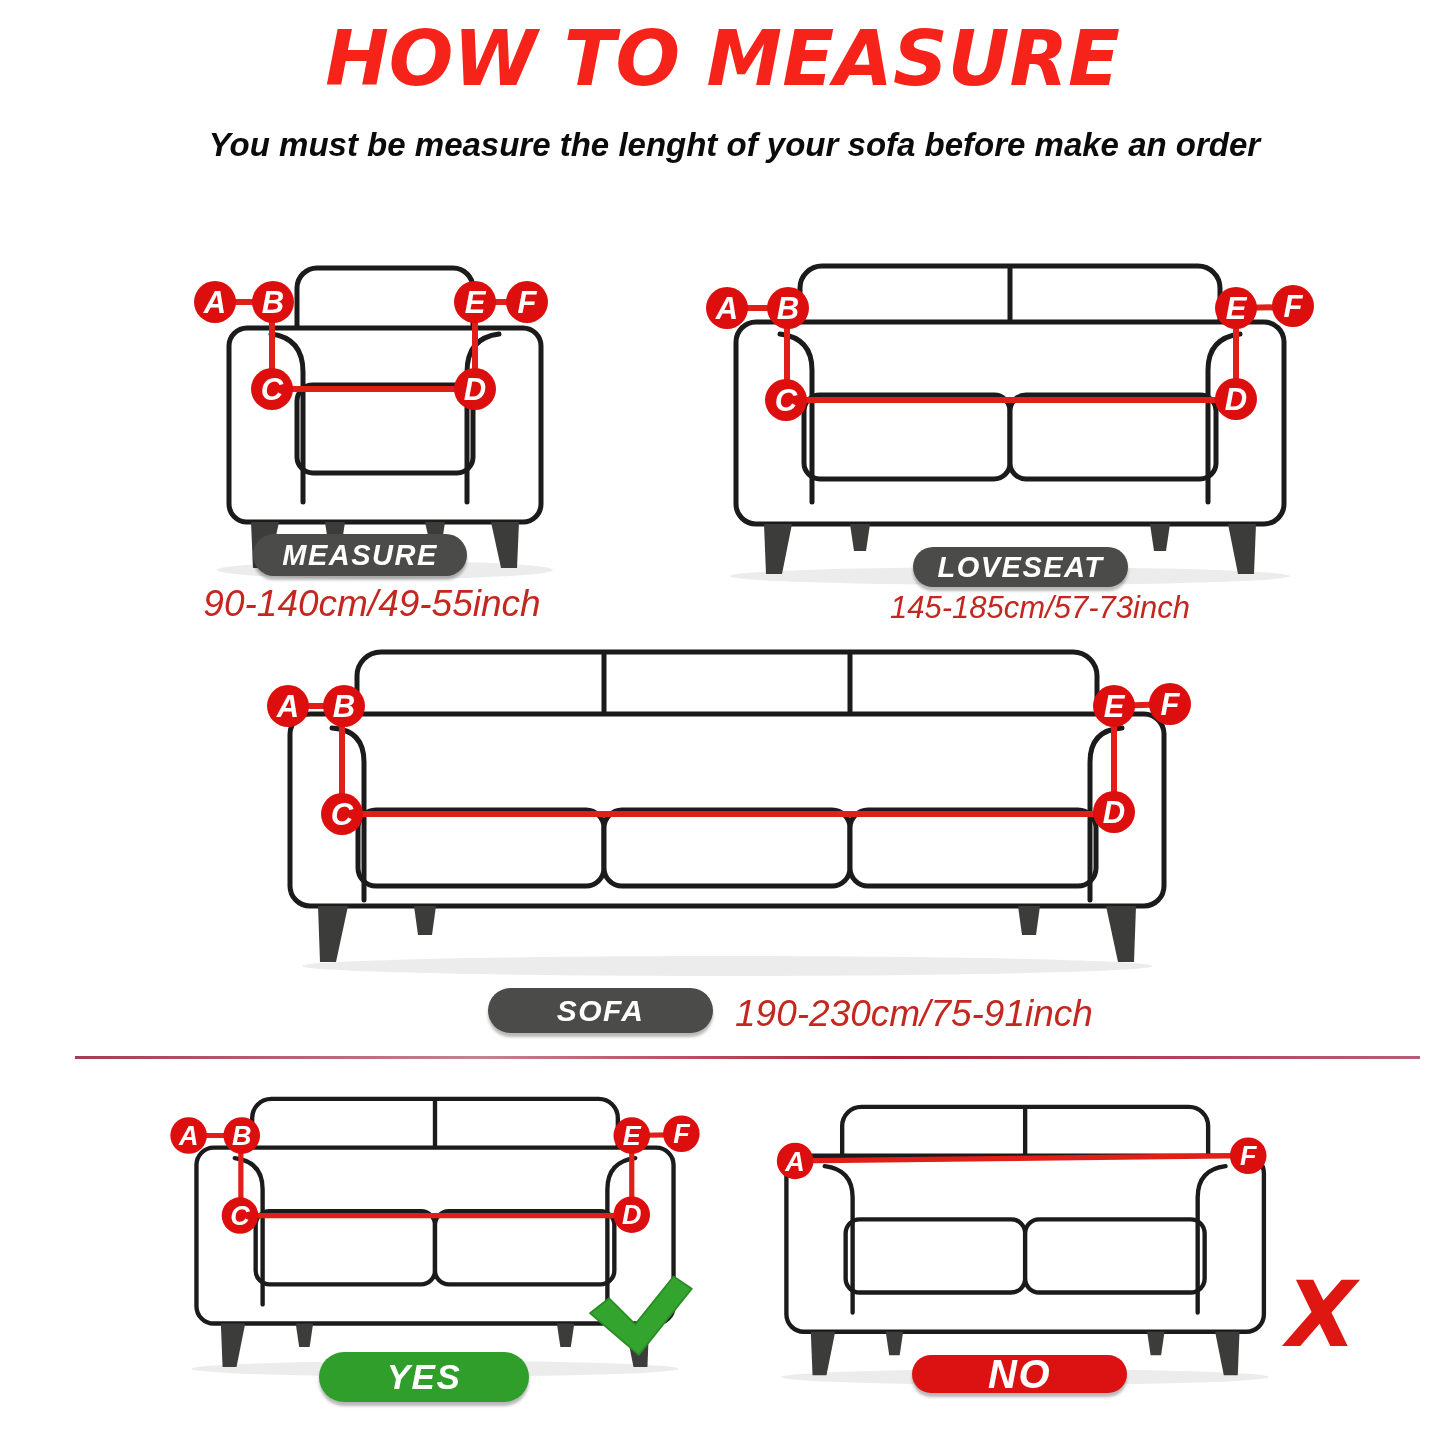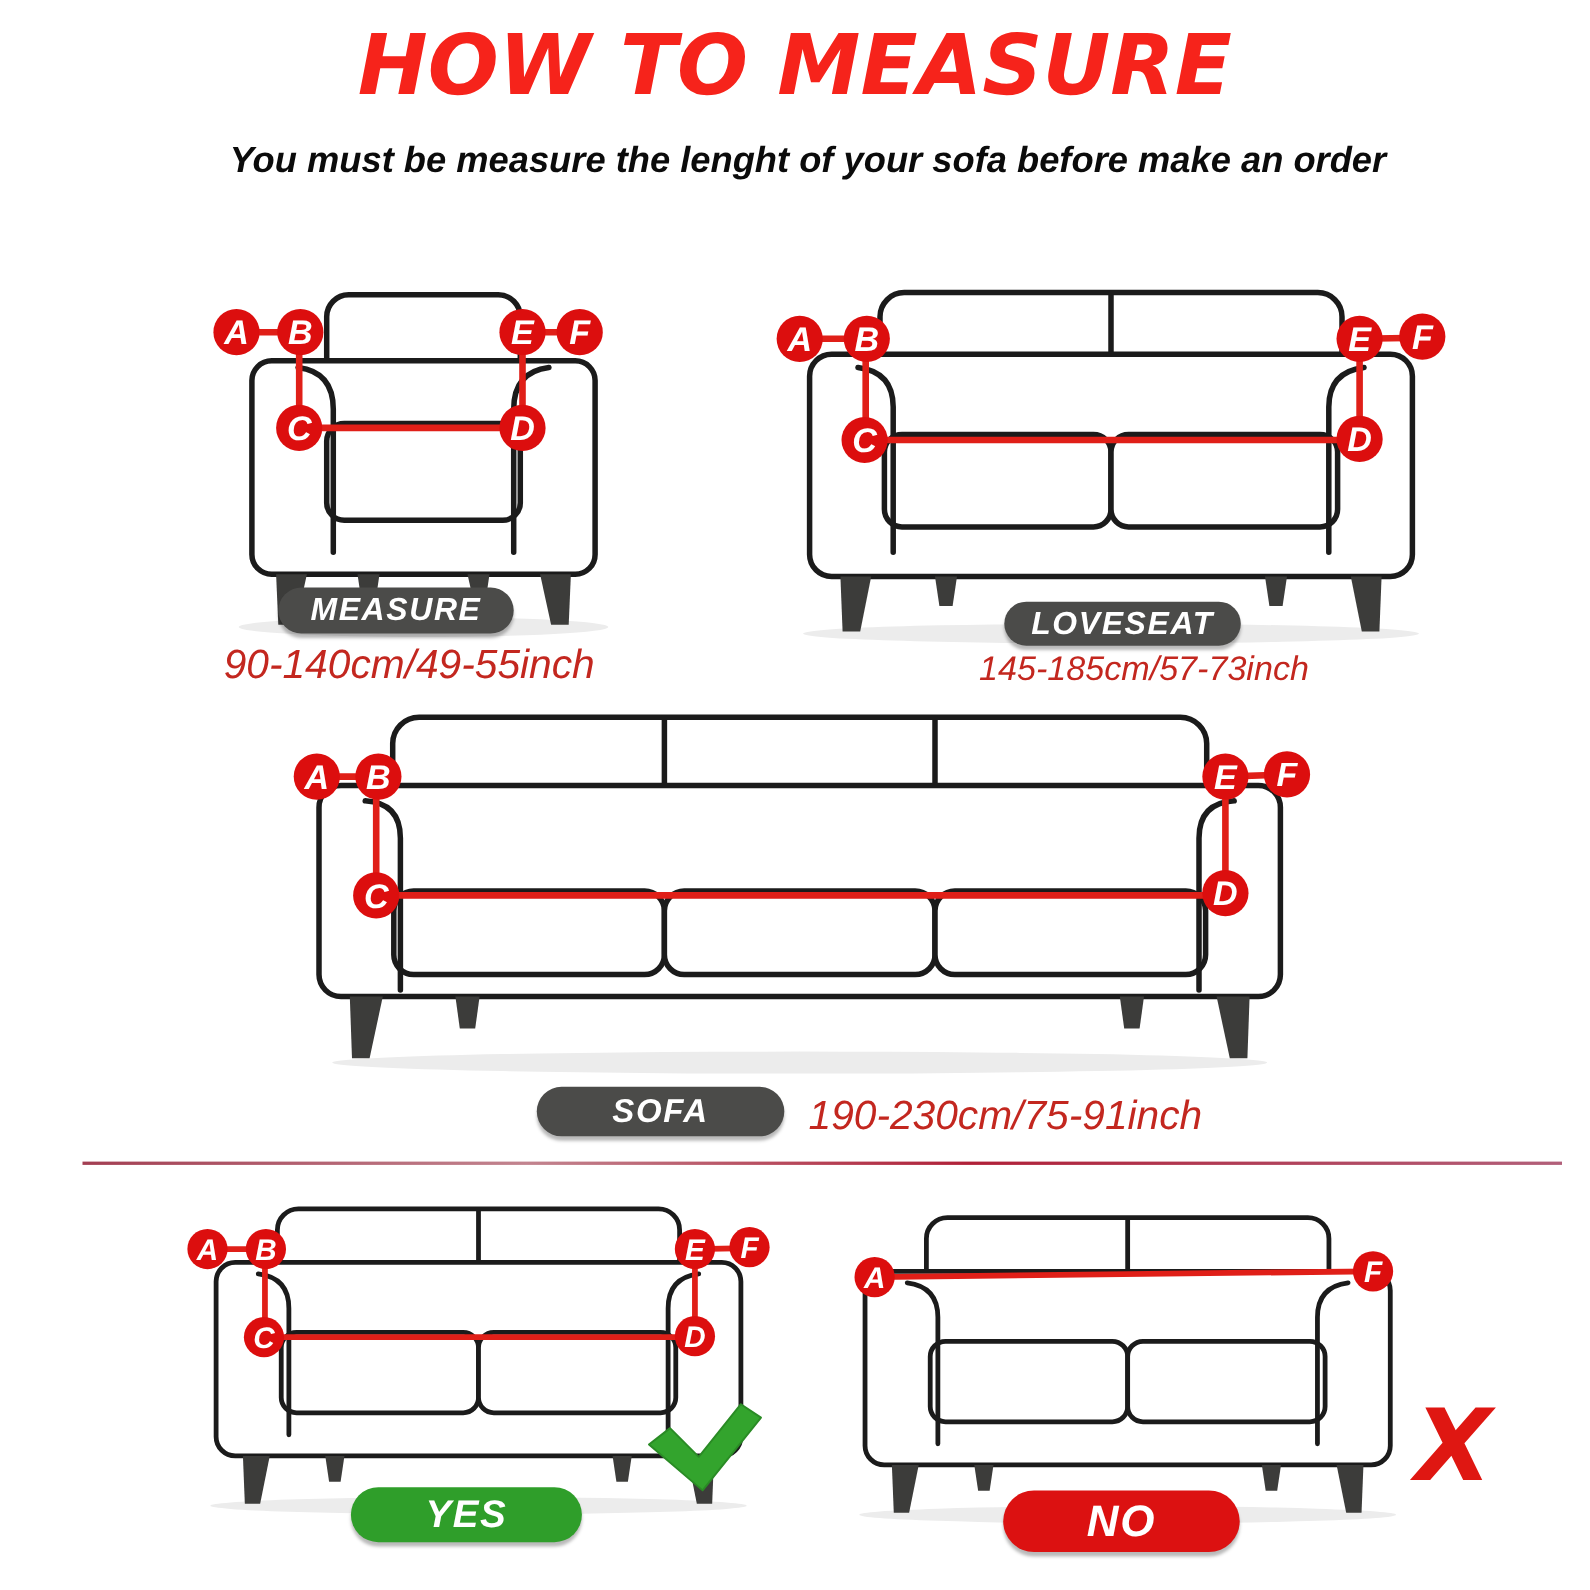--- a/index.html
+++ b/index.html
@@ -242,17 +242,17 @@
     <g class="mk" transform="translate(46,78)">
         <circle r="21"></circle>
         <text y="11">A</text>
       </g>
     <g class="mk" transform="translate(566,72)">
         <circle r="21"></circle>
         <text y="11">F</text>
       </g>
     <text class="xmark" x="650" y="290">X</text>
   </svg>
-  <div class="pill pill-no" style="left:912px;top:1355px;width:215px;height:56px">
+  <div class="pill pill-no" style="left:912px;top:1355px;width:215px;height:38px">
     <span>NO</span>
   </div>
 
 </div>
 
 </body></html>

